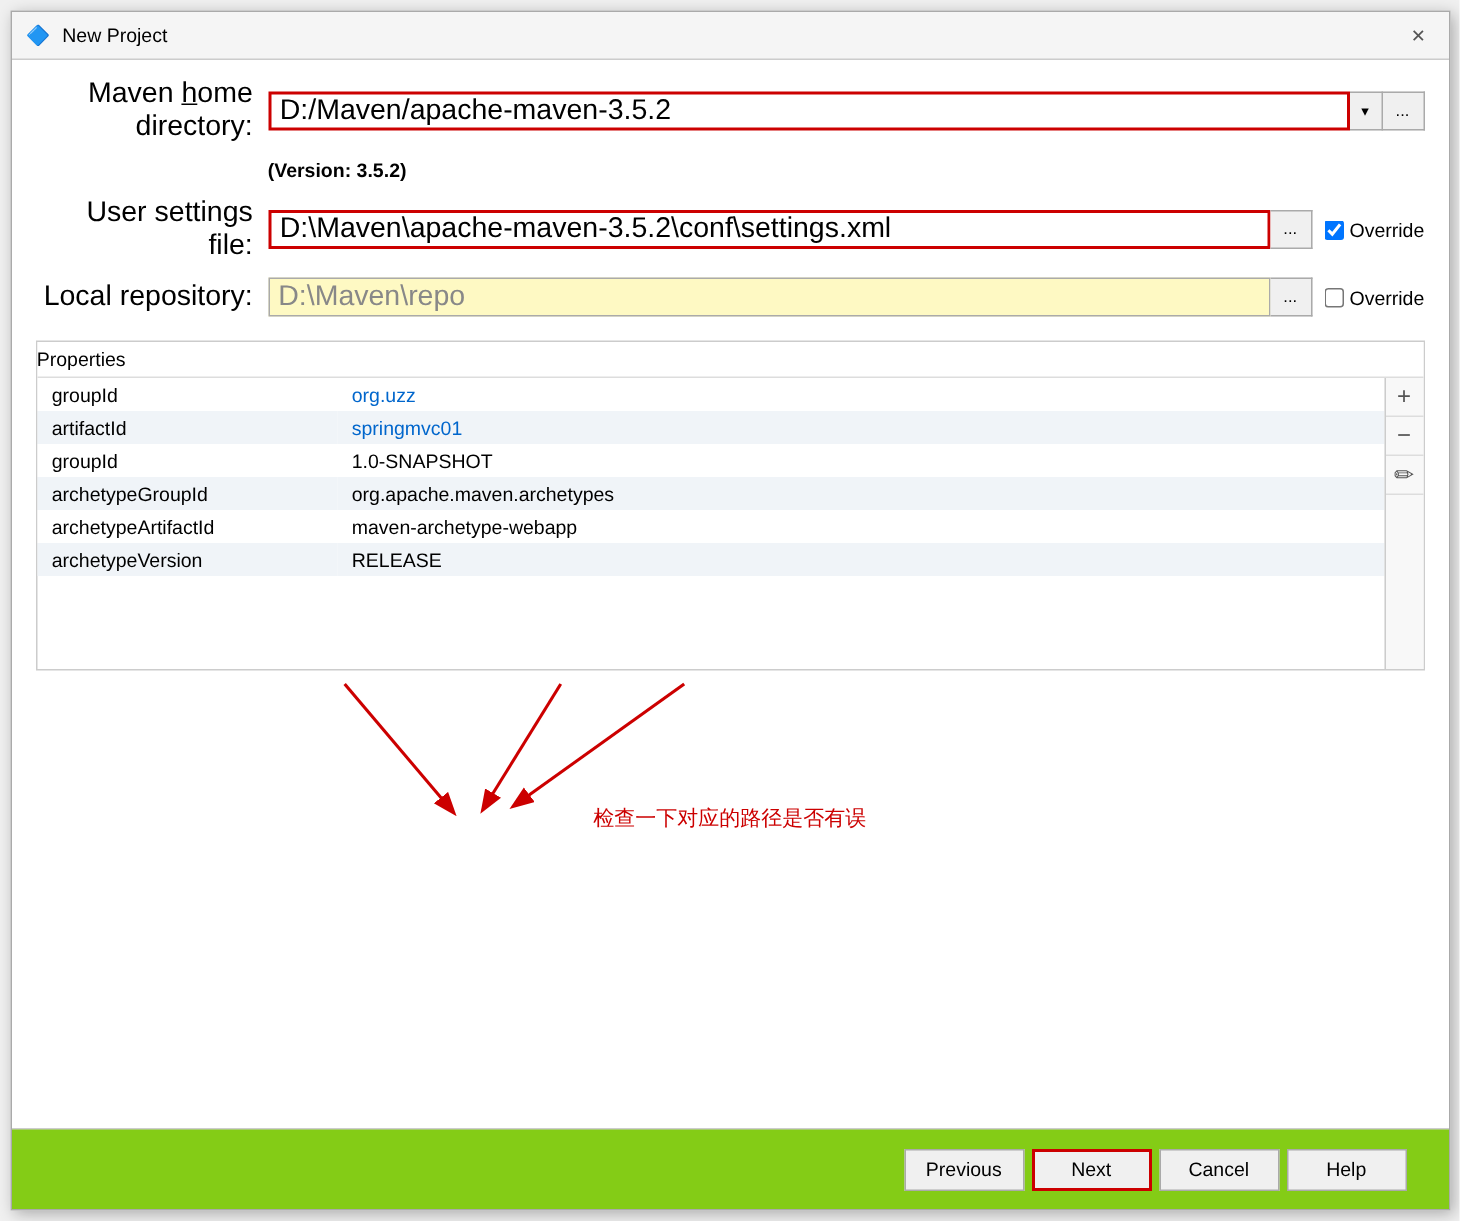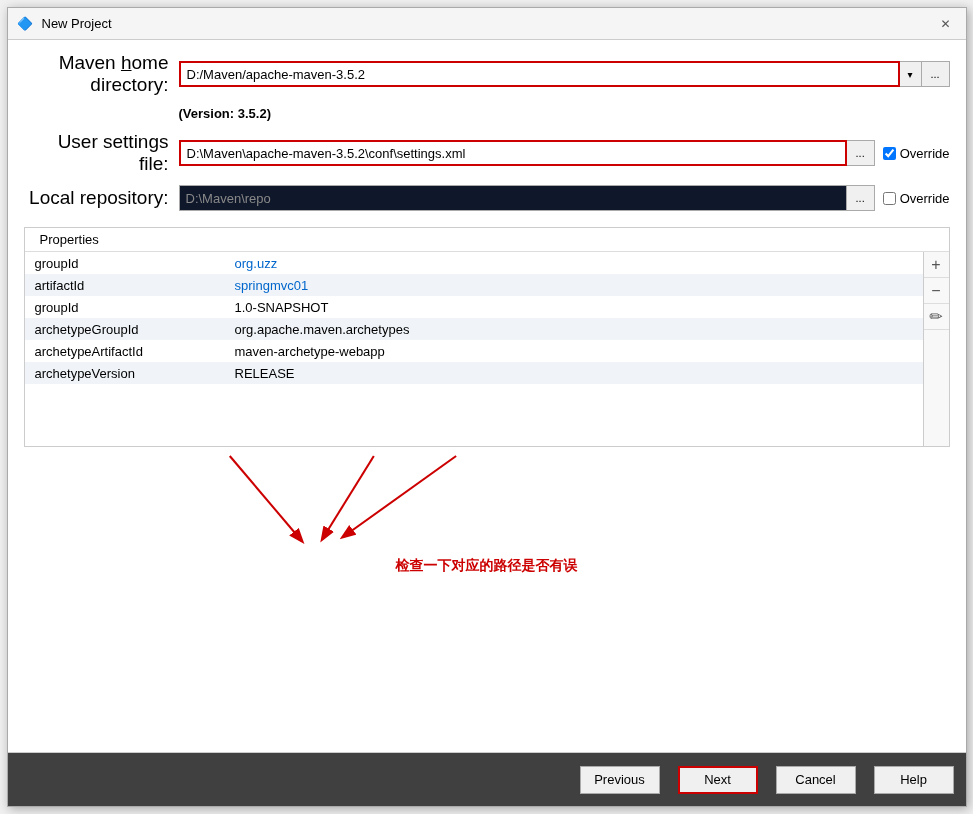--- a/index.html
+++ b/index.html
@@ -75,29 +75,29 @@
     .input-group {
       display: flex;
       align-items: center;
       flex: 1;
     }
     .text-input {
       flex: 1;
       height: 26px;
       border: 1px solid #aaa;
       padding: 2px 6px;
-      font-size: 13px;
+      font-size: 19px;
       color: #000;
       background: #fff;
     }
     .text-input.highlighted {
       border: 2px solid #cc0000;
     }
     .text-input.disabled {
-      background: #0f172a;
+      background: #fef9c3;
       color: #888;
     }
     .dropdown-btn {
       width: 22px;
       height: 26px;
       border: 1px solid #aaa;
       border-left: none;
       background: #f0f0f0;
       cursor: pointer;
       display: flex;
@@ -157,25 +157,25 @@
       width: 200px;
     }
     .annotation-text {
       color: #cc0000;
       font-size: 14px;
       text-align: center;
       margin-top: 8px;
     }
     .footer {
       border-top: 1px solid #ccc;
-      padding: 10px 12px;
+      padding: 10px 28px;
       display: flex;
       justify-content: flex-end;
-      gap: 18px;
-      background: #404040;
+      gap: 5px;
+      background: #84cc16;
       height: 54px;
       align-items: center;
     }
     .footer-btn {
       min-width: 80px;
       height: 28px;
       border: 1px solid #aaa;
       background: #f0f0f0;
       font-size: 13px;
       cursor: pointer;
@@ -199,21 +199,21 @@
       flex: 1;
       padding: 12px 16px 8px 16px;
     }
     .prop-section-wrapper {
       display: flex;
       flex-direction: column;
       margin-top: 6px;
       border: 1px solid #ccc;
     }
     .prop-section-title {
-      padding: 4px 15px;
+      padding: 4px 0;
       font-size: 13px;
       font-weight: normal;
       background: #fff;
       border-bottom: 1px solid #ddd;
     }
     .prop-row-wrapper {
       display: flex;
     }
     .prop-table-area {
       flex: 1;
@@ -337,21 +337,21 @@
             <polygon points="0 0, 8 3, 0 6" fill="#cc0000"></polygon>
           </marker>
         </defs>
 
         <line x1="200" y1="5" x2="270" y2="90" stroke="#cc0000" stroke-width="2" marker-end="url(#arrowhead)"></line>
 
         <line x1="340" y1="5" x2="290" y2="88" stroke="#cc0000" stroke-width="2" marker-end="url(#arrowhead)"></line>
 
         <line x1="420" y1="5" x2="310" y2="86" stroke="#cc0000" stroke-width="2" marker-end="url(#arrowhead)"></line>
       </svg>
-      <div style="position:absolute; bottom:6px; left:0; right:0; text-align:center;font-weight:bold;">
+      <div style="position:absolute; bottom:26px; left:0; right:0; text-align:center;">
         <span class="annotation-text">检查一下对应的路径是否有误</span>
       </div>
     </div>
 
   </div>
 
   <div class="footer">
     <button class="footer-btn">
       <span>Previous</span>
     </button>

